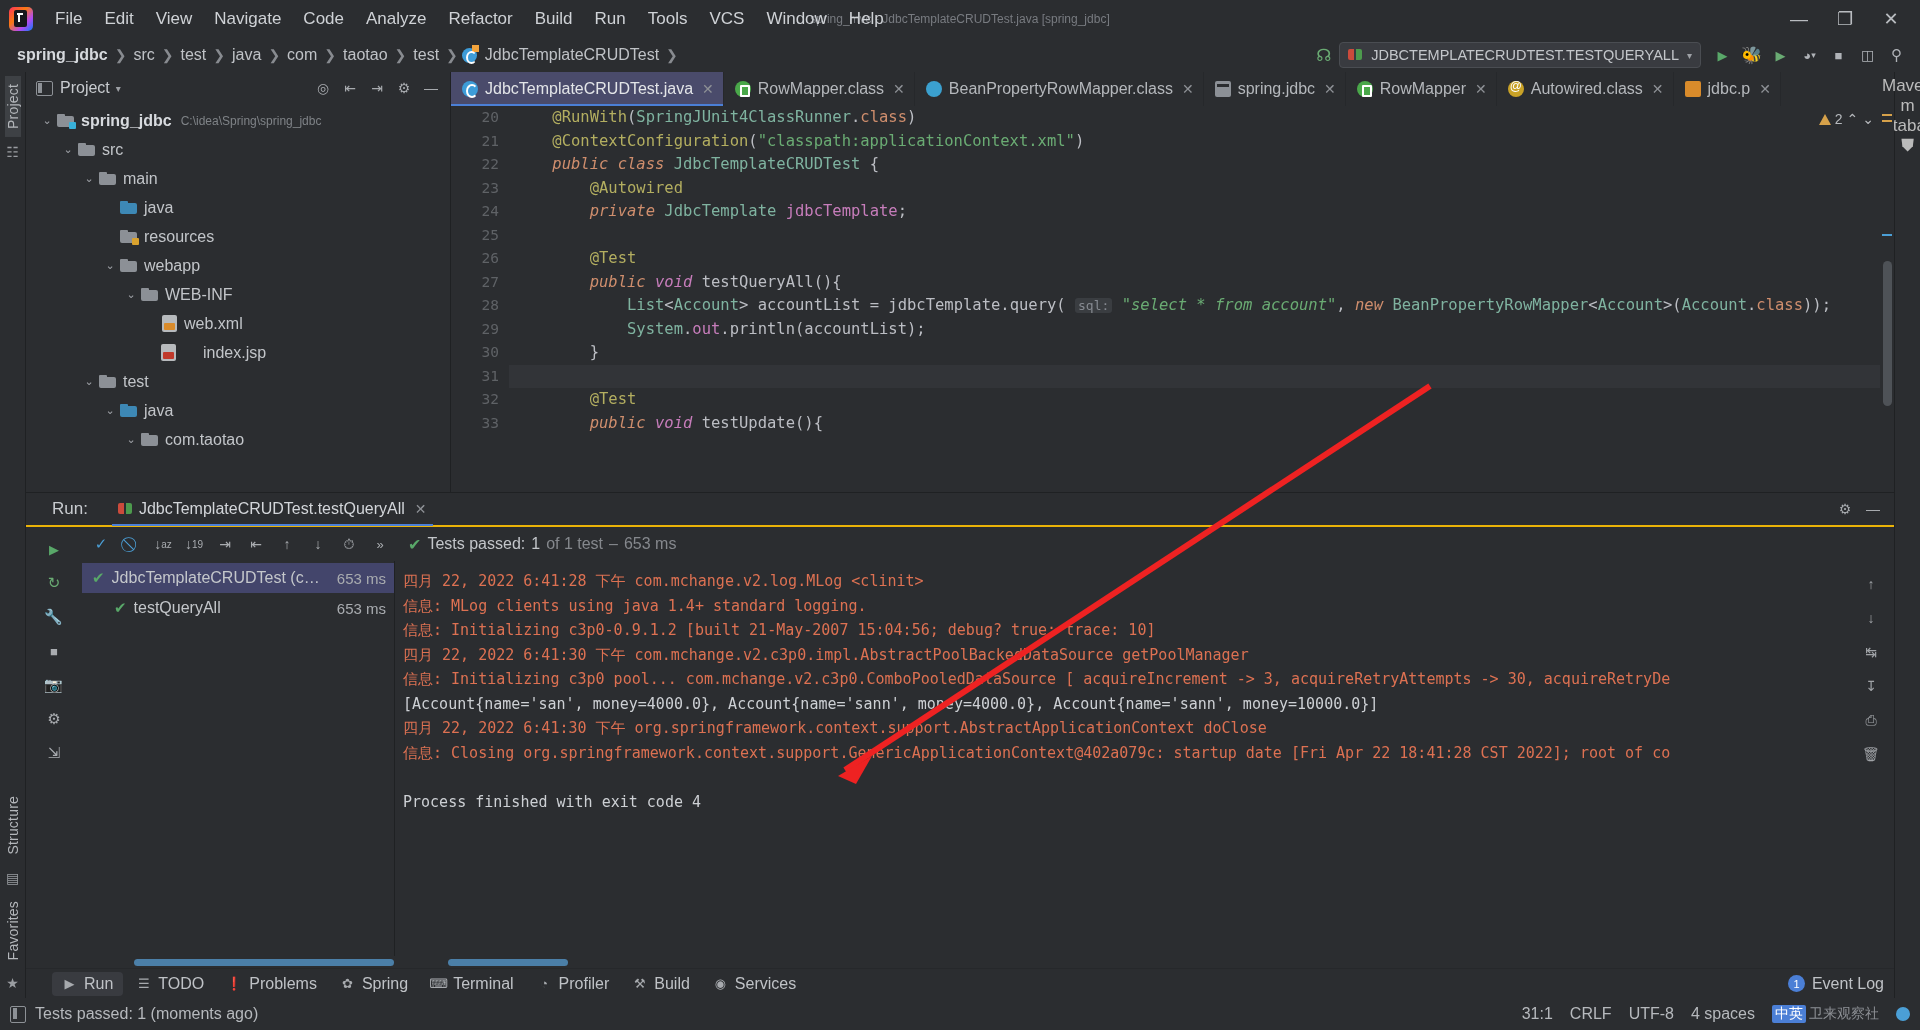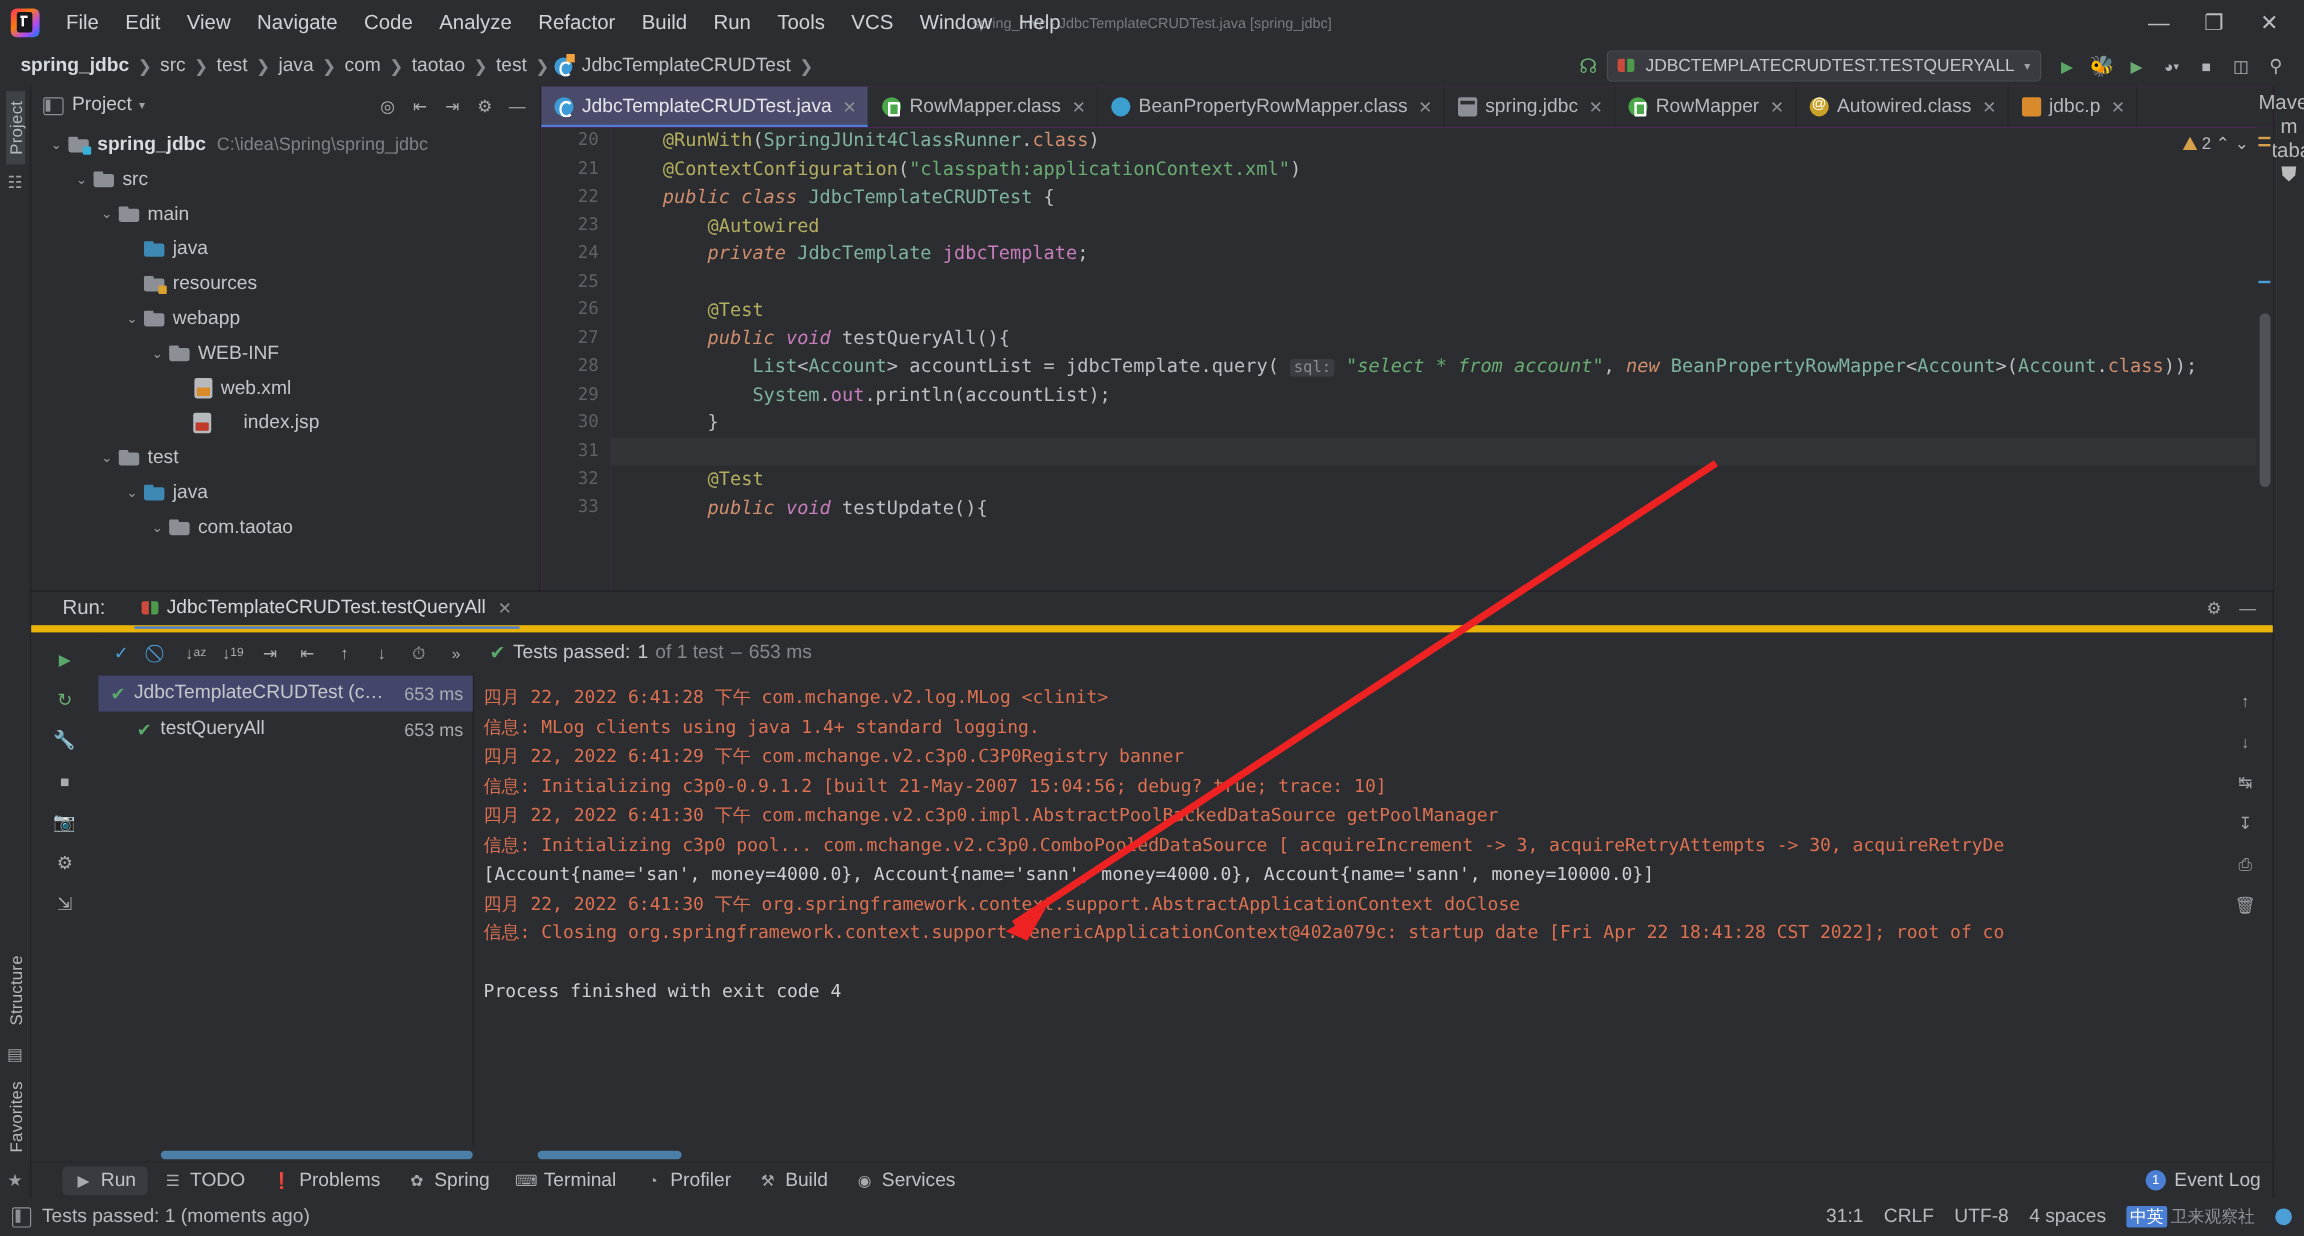--- a/index.html
+++ b/index.html
@@ -87,21 +87,21 @@
   .arrow.empty { visibility:hidden; }
   .fld { width:17px; height:13px; margin:0 7px 0 3px; flex:0 0 17px; position:relative; }
   .fld .b { position:absolute; left:0; bottom:0; width:17px; height:11px; border-radius:1px 2px 2px 2px; background:#8c9096; }
   .fld .t { position:absolute; left:0; top:0; width:8px; height:4px; border-radius:1px 1px 0 0; background:#8c9096; }
   .fld.blue .b,.fld.blue .t { background:#3d88b5; }
   .fld .badge { position:absolute; right:-2px; bottom:-2px; width:7px; height:7px; border-radius:1px; }
   .fld .badge.src { background:#38b0d9; }
   .fld .badge.res { background:#d9a22e; }
   .lbl { color:#c2c5c9; }
   .lbl.bold { font-weight:bold; color:#d8dbdf; }
-  .path { color:#7f8387; margin-left:9px; font-size:15px; }
+  .path { color:#7f8387; margin-left:9px; font-size:12px; }
   .xmlicon { width:15px;height:17px;margin:0 7px 0 3px; flex:0 0 15px; position:relative;}
   .xmlicon .p { position:absolute; inset:0; background:#b7babd; border-radius:2px; }
   .xmlicon .c { position:absolute; left:2px; bottom:2px; right:2px; height:7px; background:#d98b2b; border-radius:1px; }
   .jspicon { width:15px;height:17px;margin:0 7px 0 3px; flex:0 0 15px; position:relative;}
   .jspicon .p { position:absolute; inset:0; background:#b7babd; border-radius:2px; }
   .jspicon .c { position:absolute; left:2px; bottom:2px; right:2px; height:7px; background:#c0392b; border-radius:1px; }
 
   
   .editor { flex:1; display:flex; flex-direction:column; min-width:0; background:#a21caf; }
   .tabs { height:34px; display:flex; align-items:stretch; background:#2b2d30; overflow:hidden; flex:0 0 34px; }
@@ -138,21 +138,21 @@
 
   .scrollmark { position:absolute; right:0; top:0; bottom:0; width:14px; background:#2b2d30; }
   .sm-thumb { position:absolute; right:2px; width:9px; border-radius:5px; background:#4e5257; }
   .sm-tick { position:absolute; right:2px; width:10px; height:2px; }
   .warnchip { position:absolute; right:20px; top:5px; display:flex; align-items:center; gap:4px;
       font-size:14px; color:#b6b9bd; }
   .warnchip .tri { width:0;height:0;border-left:6px solid transparent;border-right:6px solid transparent;border-bottom:11px solid #d6a14a;}
 
   
   .runpanel { flex:1; display:flex; flex-direction:column; background:#2b2d30; border-top:1px solid #1f2123; min-height:0; }
-  .run-head { height:34px; display:flex; align-items:center; padding-left:26px; flex:0 0 34px; border-bottom:6px solid #eab308; position:relative;}
+  .run-head { height:34px; display:flex; align-items:center; padding-left:26px; flex:0 0 34px; border-bottom:2px solid #eab308; position:relative;}
   .run-label { font-size:17px; color:#c8cbcf; margin-right:20px; }
   .run-tab { display:flex; align-items:center; height:34px; padding:0 10px; font-size:16px; color:#d3d6da;
       position:relative; }
   .run-tab::after { content:""; position:absolute; left:4px; right:4px; bottom:0; height:2.5px; background:#4b7fd6; }
   .run-tab .ri { width:14px;height:14px;margin-right:7px; position:relative; flex:0 0 14px;}
   .run-tab .ri::before{content:"";position:absolute;left:0;top:1px;width:6px;height:11px;background:#cc4b3c;border-radius:2px 0 0 2px;}
   .run-tab .ri::after{content:"";position:absolute;right:0;top:1px;width:6px;height:11px;background:#4d9a4d;border-radius:0 2px 2px 0;}
   .run-tab .x { margin-left:10px; color:#8e9196; font-size:14px; }
   .run-head .rh-tools { margin-left:auto; display:flex; padding-right:8px; gap:2px; }
 
@@ -559,21 +559,20 @@
                   </div>
                   <div class="ttrow" style="padding-left: 32px;">
                     <span class="chk">✔</span>
                     <span class="nm">testQueryAll</span>
                     <span class="ms">653 ms</span>
                   </div>
                 </div>
               <div class="console" id="console">
                   <div class="conline">四月 22, 2022 6:41:28 下午 com.mchange.v2.log.MLog &lt;clinit&gt;</div>
                   <div class="conline">信息: MLog clients using java 1.4+ standard logging.</div>
-                  <div class="conline">四月 22, 2022 6:41:29 下午 com.mchange.v2.c3p0.C3P0Registry banner</div>
                   <div class="conline">信息: Initializing c3p0-0.9.1.2 [built 21-May-2007 15:04:56; debug? true; trace: 10]</div>
                   <div class="conline">四月 22, 2022 6:41:30 下午 com.mchange.v2.c3p0.impl.AbstractPoolBackedDataSource getPoolManager</div>
                   <div class="conline">信息: Initializing c3p0 pool... com.mchange.v2.c3p0.ComboPooledDataSource [ acquireIncrement -&gt; 3, acquireRetryAttempts -&gt; 30, acquireRetryDe</div>
                   <div class="conline white">[Account{name='san', money=4000.0}, Account{name='sann', money=4000.0}, Account{name='sann', money=10000.0}]</div>
                   <div class="conline">四月 22, 2022 6:41:30 下午 org.springframework.context.support.AbstractApplicationContext doClose</div>
                   <div class="conline">信息: Closing org.springframework.context.support.GenericApplicationContext@402a079c: startup date [Fri Apr 22 18:41:28 CST 2022]; root of co</div>
                   <div class="conline white"></div>
                   <div class="conline white">Process finished with exit code 4</div>
                 </div>
               <div class="con-rail">

